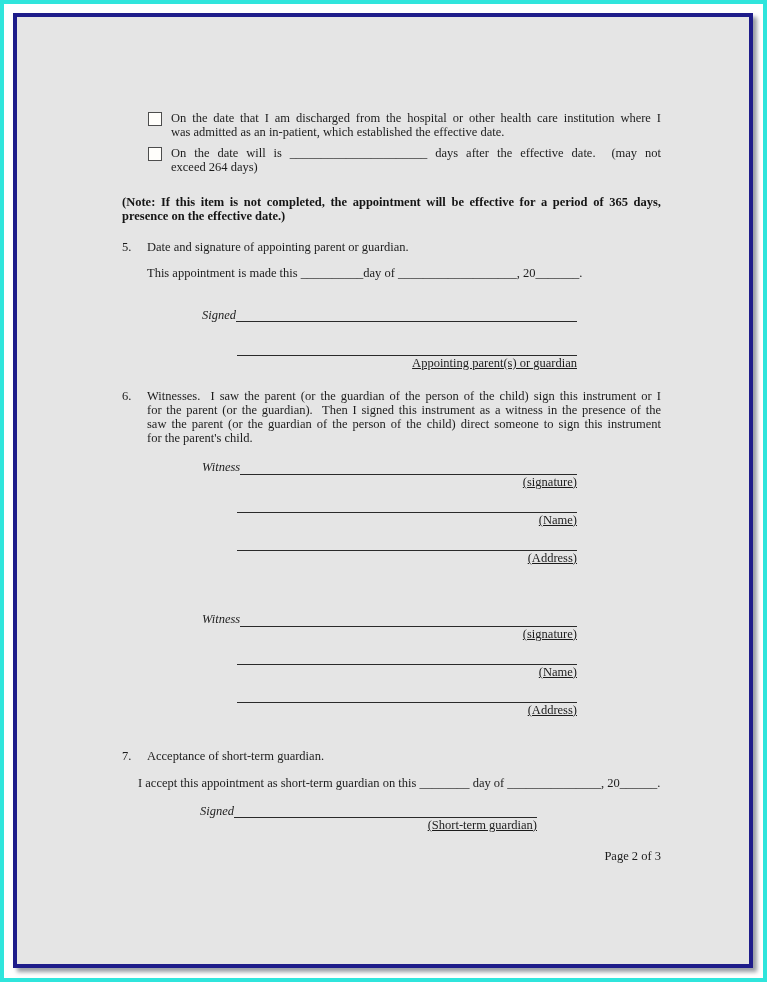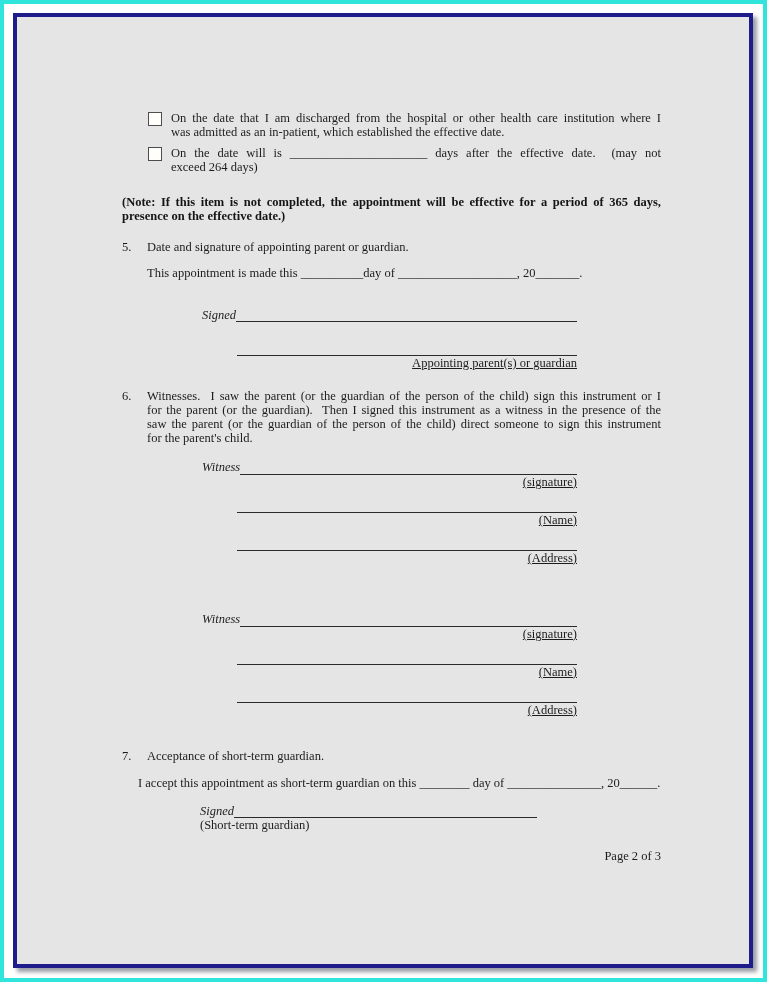--- a/index.html
+++ b/index.html
@@ -47,21 +47,21 @@
   .rule-caption { width:340px; margin-left:115px; text-align:right;text-decoration:underline; }
   .mt33 { margin-top:33px; }
   .mt23 { margin-top:23px; }
   .witness-row { display:flex; height:15px; margin-left:80px; width:375px; }
   .witness-row .blank { flex:1; border-bottom:1px solid #2a2a2a; height:14px; }
   .w1 { margin-top:15px; }
   .w2 { margin-top:47px; }
   .accept-line { margin-top:13px; margin-left:16px; }
   .sig-row7 { display:flex; align-items:flex-end; height:15px; margin-top:13px; margin-left:78px; width:337px; }
   .sig-row7 .blank { flex:1; border-bottom:1px solid #2a2a2a; height:14px; }
-  .caption7 { width:337px; margin-left:78px; text-align:left; }
+  .caption7 { width:337px; margin-left:78px; text-align:right;text-decoration:underline; }
   .footer { margin-top:17px; text-align:right; }
 </style>
 </head>
 <body>
 
 <div class="canvas">
   <div class="frame">
     <div class="content">
 
       <div class="opt">

